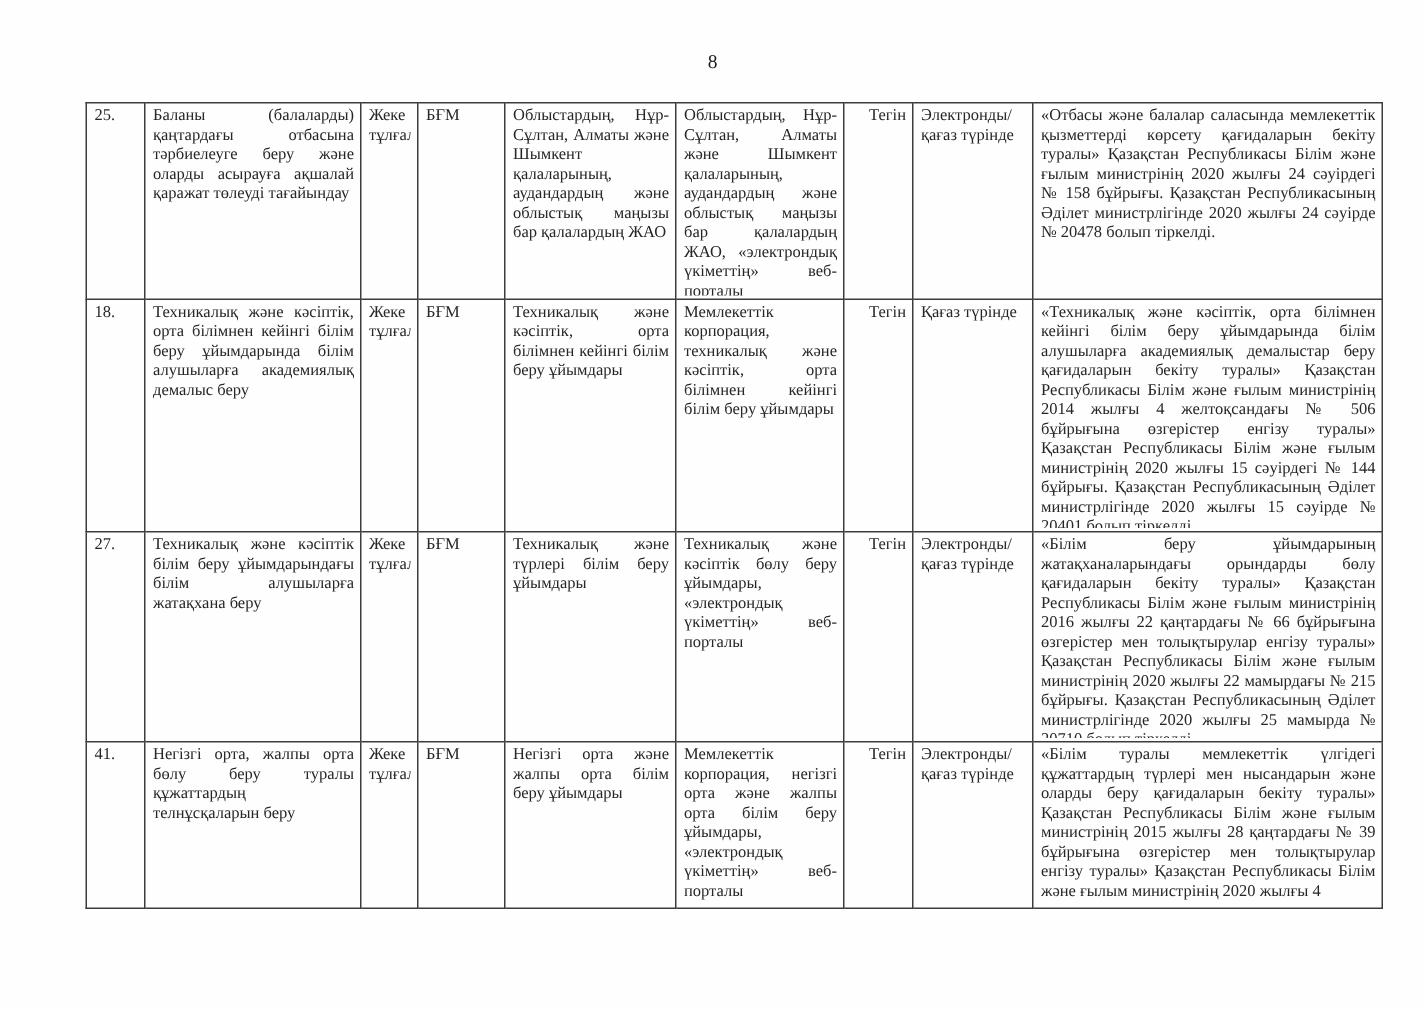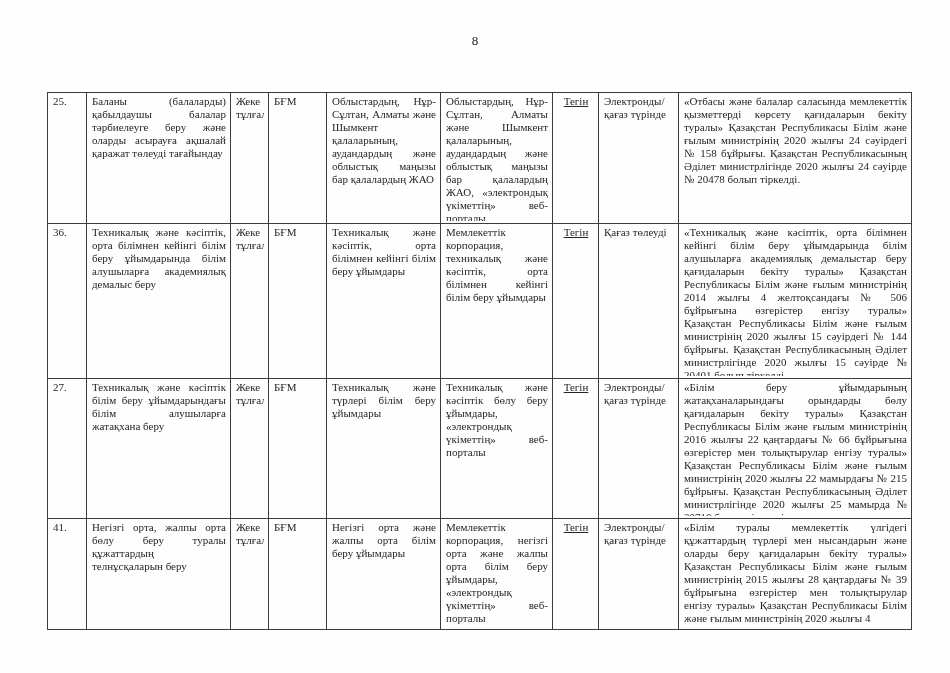--- a/index.html
+++ b/index.html
@@ -22,40 +22,39 @@
     position: absolute;
     top: 33px;
     left: 0;
     width: 950px;
     text-align: center;
     font-size: 13px;
     color: #1e1e1e;
   }
   table.doc-table {
     position: absolute;
-    left: 47px;
+    left: 57px;
     top: 68px;
     width: 864px;
     border-collapse: collapse;
     table-layout: fixed;
     font-size: 11px;
     line-height: 1.18;
     color: #262626;
-    margin-top: 24px;
   }
   table.doc-table td {
     border: 1px solid #3c3c3c;
     vertical-align: top;
     padding: 2px 4px 2px 5px;
     overflow: hidden;
   }
   td.c-num   { text-align: left; padding-left: 7px; }
   td.c-just  { text-align: justify; text-justify: inter-word; }
   td.c-left  { text-align: left; }
-  td.c-fee   { text-align: center; text-decoration: underline; }
+  td.c-fee   { text-align: right; }
   .cellwrap { overflow: hidden; }
   tr.r25 .cellwrap { height: 126px; }
   tr.r26 .cellwrap { height: 150px; }
   tr.r27 .cellwrap { height: 135px; }
   tr.r28 .cellwrap { height: 106px; }
 </style>
 </head>
 <body>
 
 <div class="sheet">
@@ -72,21 +71,21 @@
       <col style="width:46px">
       <col style="width:80px">
       <col style="width:233px">
     </colgroup>
     <tbody>
       <tr class="r25">
         <td class="c-num">
             <div class="cellwrap">25.</div>
           </td>
         <td class="c-just">
-            <div class="cellwrap">Баланы (балаларды) қабылдаушы балалар тәрбиелеуге беру және оларды асырауға ақшалай қаражат төлеуді тағайындау</div>
+            <div class="cellwrap">Баланы (балаларды) қаңтардағы отбасына тәрбиелеуге беру және оларды асырауға ақшалай қаражат төлеуді тағайындау</div>
           </td>
         <td class="c-left">
             <div class="cellwrap">Жеке тұлғалар</div>
           </td>
         <td class="c-left">
             <div class="cellwrap">БҒМ</div>
           </td>
         <td class="c-just">
             <div class="cellwrap">Облыстардың, Нұр-Сұлтан, Алматы және Шымкент қалаларының, аудандардың және облыстық маңызы бар қалалардың ЖАО</div>
           </td>
@@ -98,42 +97,42 @@
           </td>
         <td class="c-left">
             <div class="cellwrap">Электронды/ қағаз түрінде</div>
           </td>
         <td class="c-just">
             <div class="cellwrap">«Отбасы және балалар саласында мемлекеттік қызметтерді көрсету қағидаларын бекіту туралы» Қазақстан Республикасы Білім және ғылым министрінің 2020 жылғы 24 сәуірдегі № 158 бұйрығы. Қазақстан Республикасының Әділет министрлігінде 2020 жылғы 24 сәуірде № 20478 болып тіркелді.</div>
           </td>
       </tr>
       <tr class="r26">
         <td class="c-num">
-            <div class="cellwrap">36.</div>
+            <div class="cellwrap">18.</div>
           </td>
         <td class="c-just">
             <div class="cellwrap">Техникалық және кәсіптік, орта білімнен кейінгі білім беру ұйымдарында білім алушыларға академиялық демалыс беру</div>
           </td>
         <td class="c-left">
             <div class="cellwrap">Жеке тұлғалар</div>
           </td>
         <td class="c-left">
             <div class="cellwrap">БҒМ</div>
           </td>
         <td class="c-just">
             <div class="cellwrap">Техникалық және кәсіптік, орта білімнен кейінгі білім беру ұйымдары</div>
           </td>
         <td class="c-just">
             <div class="cellwrap">Мемлекеттік корпорация, техникалық және кәсіптік, орта білімнен кейінгі білім беру ұйымдары</div>
           </td>
         <td class="c-fee">
             <div class="cellwrap">Тегін</div>
           </td>
         <td class="c-left">
-            <div class="cellwrap">Қағаз төлеуді</div>
+            <div class="cellwrap">Қағаз түрінде</div>
           </td>
         <td class="c-just">
             <div class="cellwrap">«Техникалық және кәсіптік, орта білімнен кейінгі білім беру ұйымдарында білім алушыларға академиялық демалыстар беру қағидаларын бекіту туралы» Қазақстан Республикасы Білім және ғылым министрінің 2014 жылғы 4 желтоқсандағы № 506 бұйрығына өзгерістер енгізу туралы» Қазақстан Республикасы Білім және ғылым министрінің 2020 жылғы 15 сәуірдегі № 144 бұйрығы. Қазақстан Республикасының Әділет министрлігінде 2020 жылғы 15 сәуірде № 20401 болып тіркелді.</div>
           </td>
       </tr>
       <tr class="r27">
         <td class="c-num">
             <div class="cellwrap">27.</div>
           </td>
         <td class="c-just">

